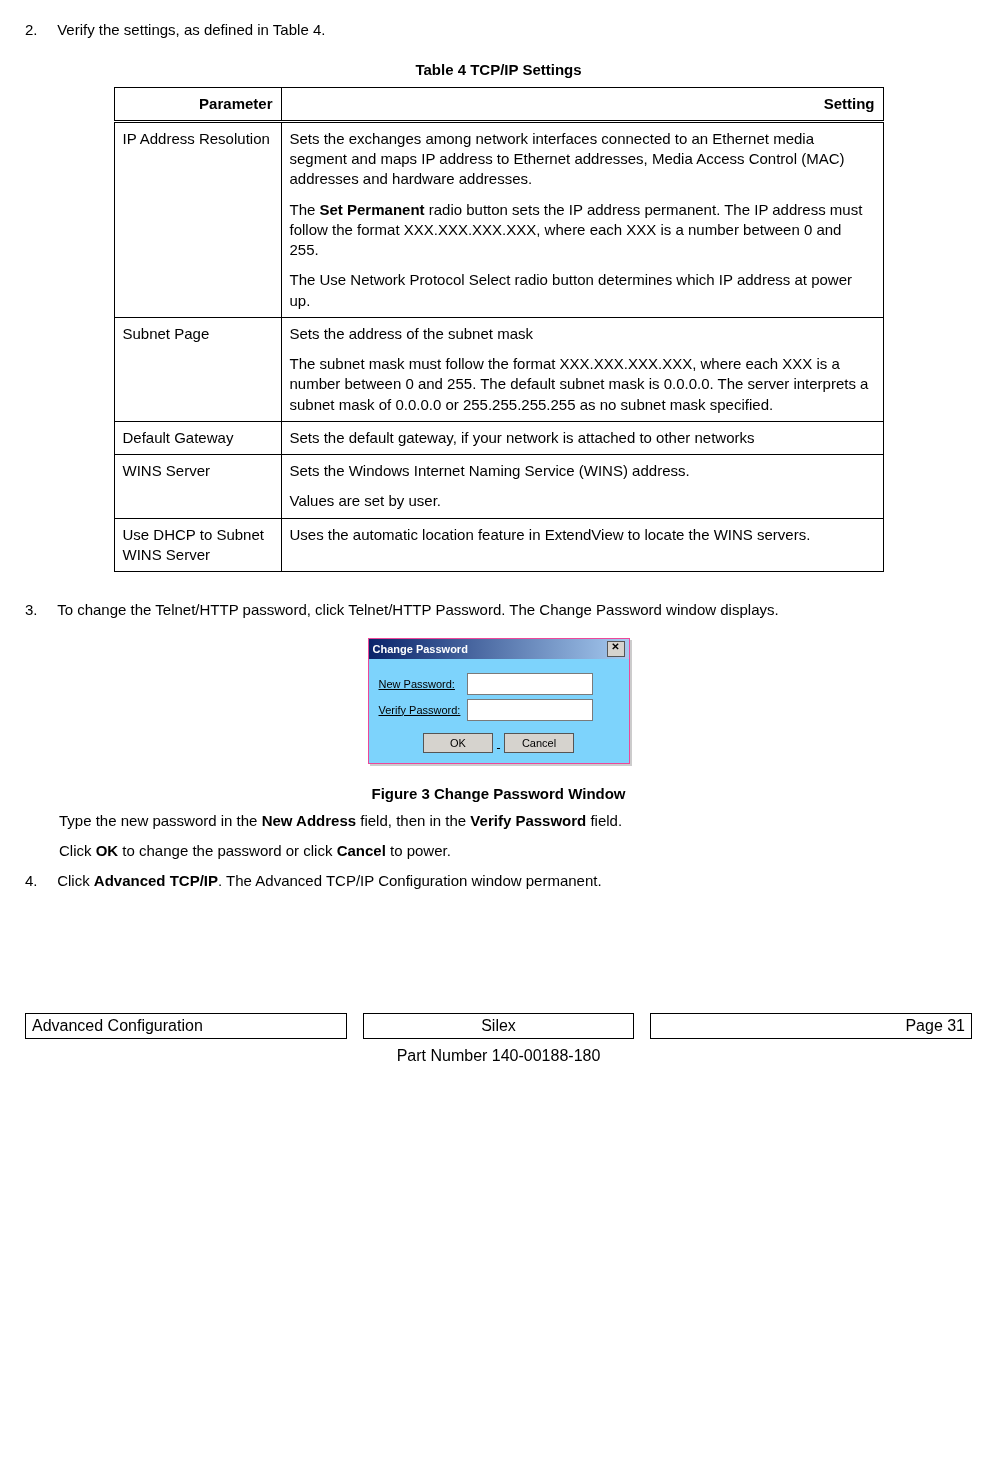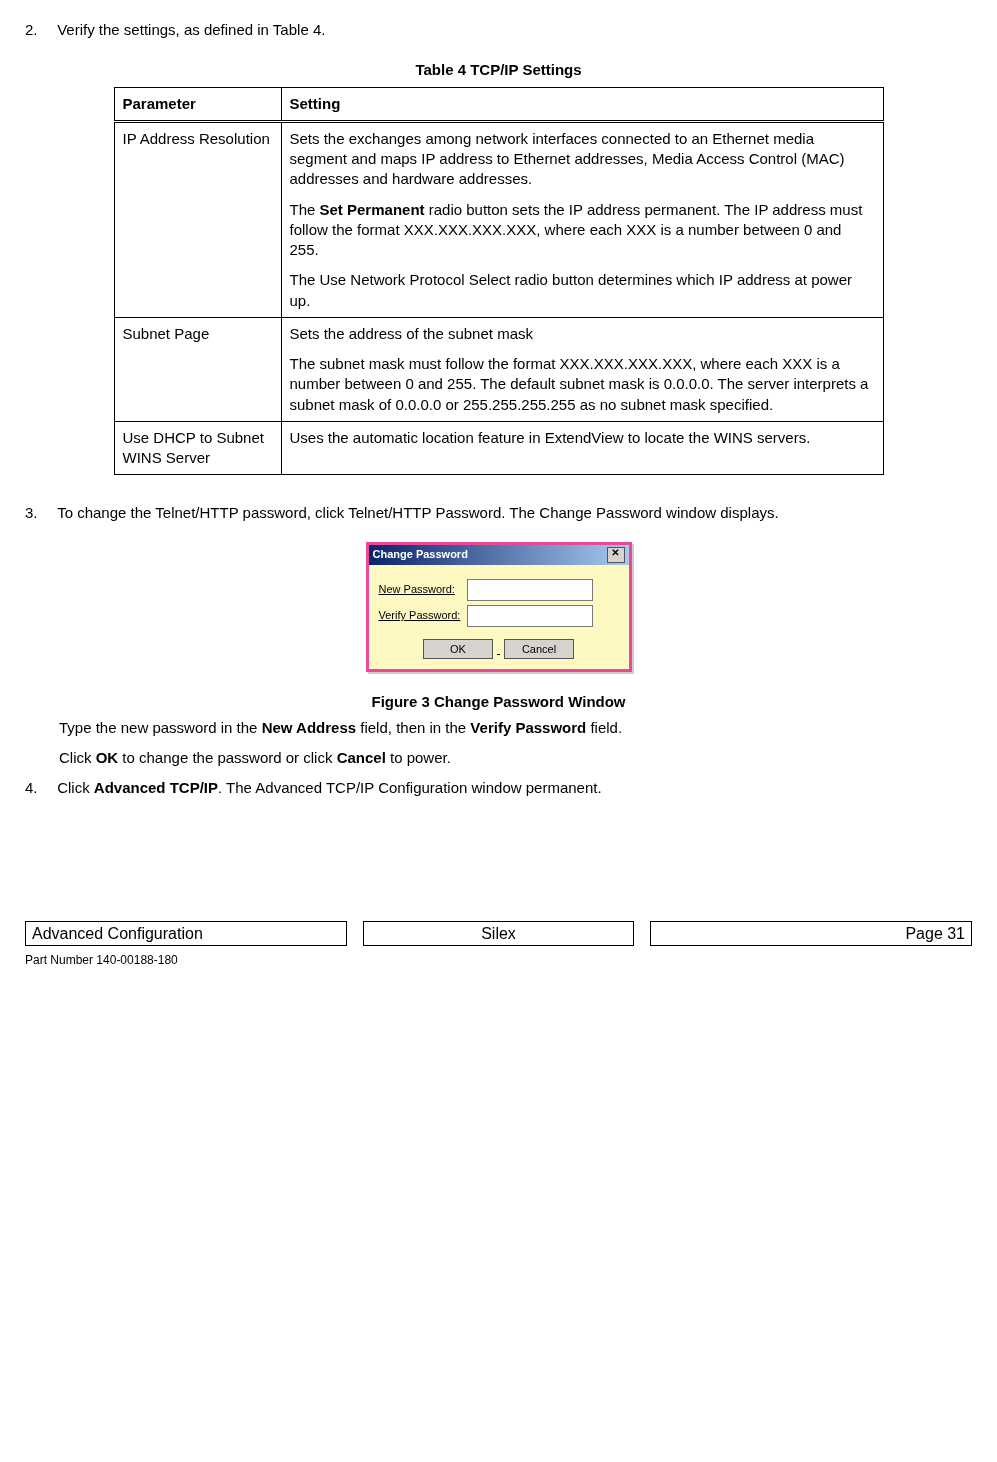--- a/index.html
+++ b/index.html
@@ -20,31 +20,31 @@
     width: 770px;
     margin: 0 auto 28px;
   }
   table.tcpip th, table.tcpip td {
     border: 1px solid #000;
     padding: 6px 8px;
     vertical-align: top;
     text-align: left;
     font-size: 15px;
   }
-  table.tcpip th { text-align: left; font-weight: bold; }
+  table.tcpip th { text-align: right; font-weight: bold; }
   table.tcpip thead tr { border-bottom: 3px double #000; }
   .col-param { width: 150px; }
   .cell p { margin: 0 0 10px; }
   .cell p:last-child { margin-bottom: 0; }
   .dialog-wrap { text-align: center; margin: 10px 0 4px; }
   .dialog {
     display: inline-block;
     width: 260px;
-    border: 3px solid #ec4899;
-    background: #fef9c3;
+    border: 1px solid #ec4899;
+    background: #7dd3fc;
     font-family: Tahoma, Arial, sans-serif;
     font-size: 11px;
     text-align: left;
     box-shadow: 2px 2px 0 rgba(0,0,0,.2);
   }
   .titlebar {
     background: linear-gradient(to right,#0a246a,#a6caf0);
     color: #fff;
     padding: 2px 4px;
     display:flex;
@@ -85,21 +85,21 @@
   hr.footer-line { margin: 120px 0 2px; border:none; }
   .footer-row { display:flex; gap: 16px; font-size: 16px; }
   .footer-cell {
     border:1px solid #000;
     padding:1px 6px;
     flex:1;
     text-align:center;
   }
   .footer-cell.left { text-align:left; flex:1.2; }
   .footer-cell.right { text-align:right; flex:1.2; }
-  .partnum { font-size:12px; margin-top:6px; }
+  .partnum { text-align:center; font-size:16px; margin-top:6px; }
   b { font-weight:bold; }
 </style>
 </head>
 <body>
 
 <div class="step">
   <span class="step-num">2.</span>
   <span class="step-body">Verify the settings, as defined in Table 4.</span>
 </div>
 
@@ -119,20 +119,33 @@
         <p>Sets the exchanges among network interfaces connected to an Ethernet media segment and maps IP address to Ethernet addresses, Media Access Control (MAC) addresses and hardware addresses.</p>
         <p><span>The </span><b>Set Permanent</b><span> radio button sets the IP address permanent. The IP address must follow the format XXX.XXX.XXX.XXX, where each XXX is a number between 0 and 255.</span></p>
         <p>The Use Network Protocol Select radio button determines which IP address at power up.</p>
       </td>
     </tr>
     <tr>
       <td>Subnet Page</td>
       <td class="cell">
         <p>Sets the address of the subnet mask</p>
         <p>The subnet mask must follow the format XXX.XXX.XXX.XXX, where each XXX is a number between 0 and 255. The default subnet mask is 0.0.0.0. The server interprets a subnet mask of 0.0.0.0 or 255.255.255.255 as no subnet mask specified.</p>
+      </td>
+    </tr>
+    <tr>
+      <td>Default Gateway</td>
+      <td class="cell">
+        <p>Sets the default gateway, if your network is attached to other networks</p>
+      </td>
+    </tr>
+    <tr>
+      <td>WINS Server</td>
+      <td class="cell">
+        <p>Sets the Windows Internet Naming Service (WINS) address.</p>
+        <p>Values are set by user.</p>
       </td>
     </tr>
     <tr>
       <td>Use DHCP to Subnet WINS Server</td>
       <td class="cell">
         <p>Uses the automatic location feature in ExtendView to locate the WINS servers.</p>
       </td>
     </tr>
   </tbody>
 </table>

